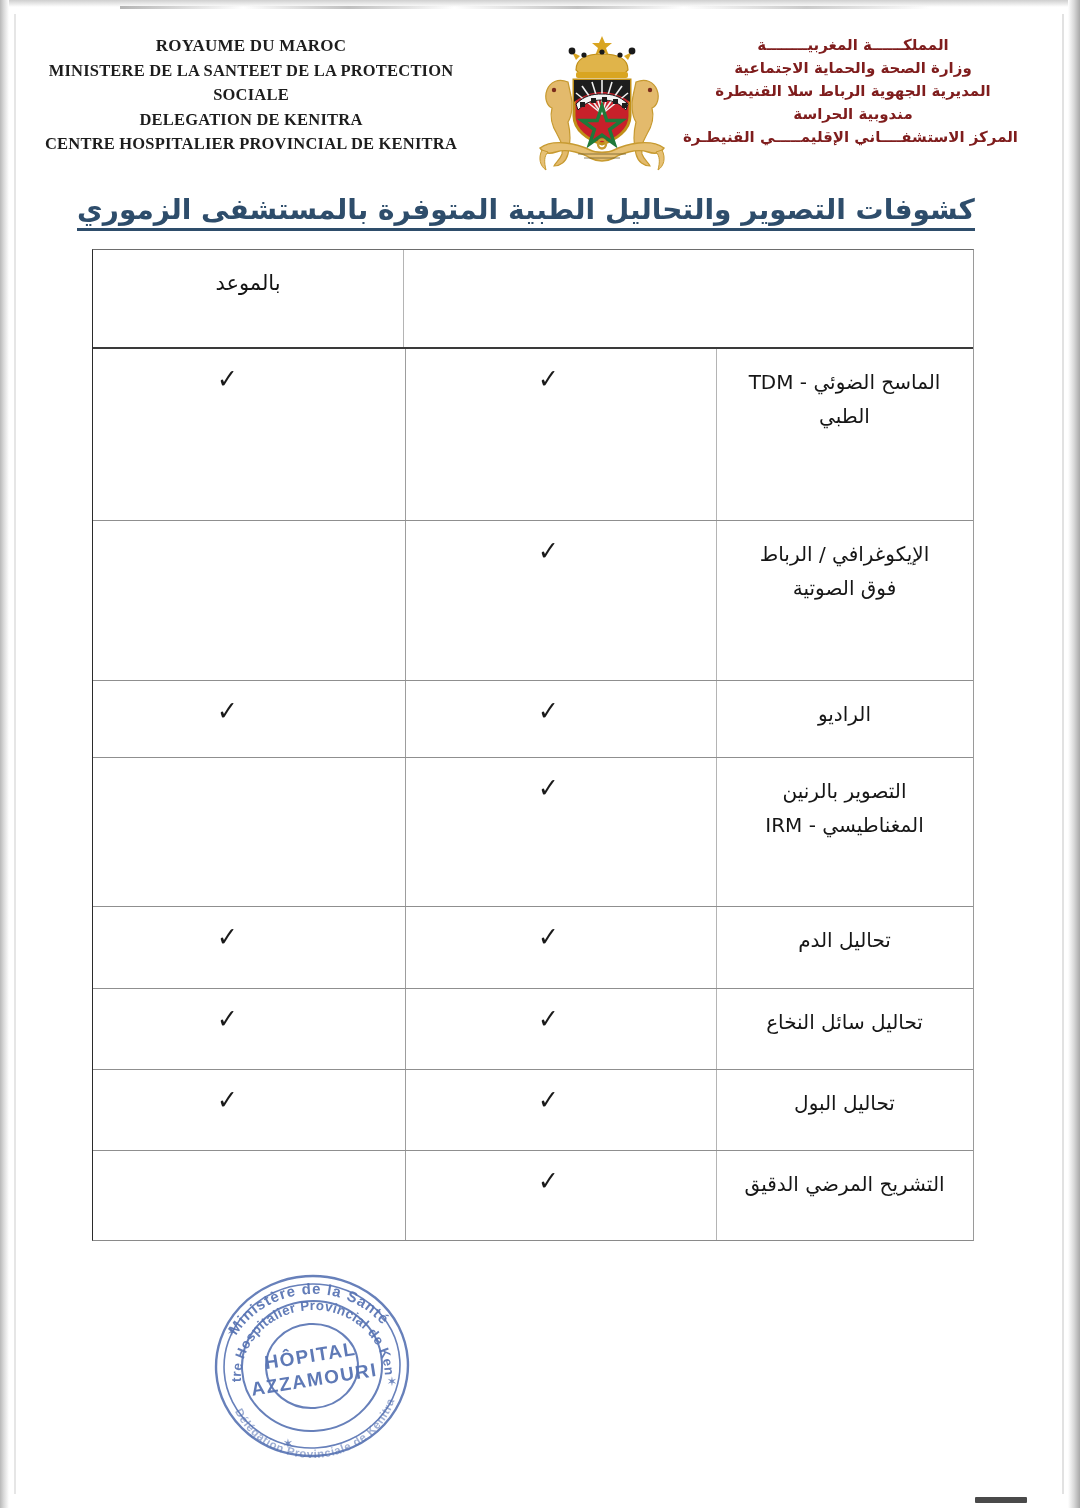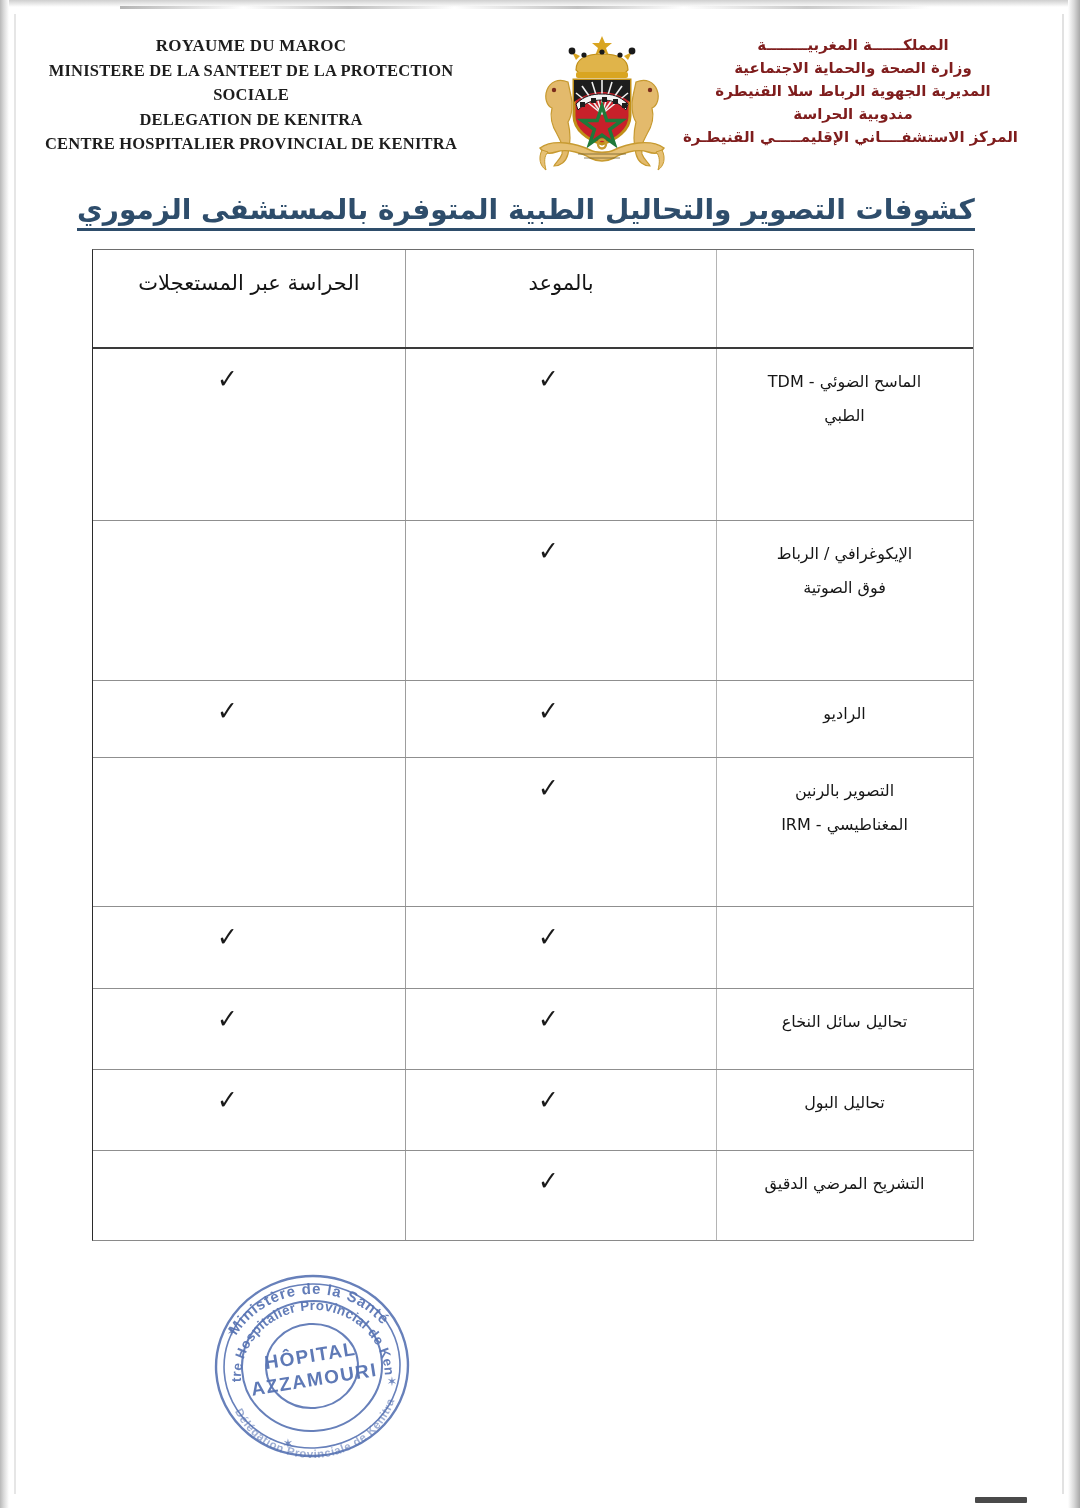--- a/index.html
+++ b/index.html
@@ -166,21 +166,21 @@
     font-family: "DejaVu Sans", sans-serif;
     font-size: 21px;
     font-weight: normal;
     color: #141414;
     padding-top: 21px;
     white-space: nowrap;
   }
   .label-text {
     direction: rtl;
     font-family: "DejaVu Sans", sans-serif;
-    font-size: 16px;
+    font-size: 20px;
     color: #161616;
     line-height: 34px;
     text-align: center;
     padding: 16px 10px 0 10px;
   }
   .tick {
     font-family: "DejaVu Sans", sans-serif;
     font-size: 27px;
     font-weight: bold;
     color: #1a1a1a;
@@ -301,23 +301,20 @@
       <div class="ln">المركز الاستشفــــاني الإقليمـــــي القنيطـرة</div>
     </div>
   </div>
 
   <div class="doc-title">
     <span>كشوفات التصوير والتحاليل الطبية المتوفرة بالمستشفى الزموري</span>
   </div>
 
   <div class="table" id="services-table">
     <div class="row header-row">
-      <div class="cell cell-mark-left">
-        <div class="hdr-text">الحراسة عبر المستعجلات</div>
-      </div>
       <div class="cell cell-mark-mid">
         <div class="hdr-text">بالموعد</div>
       </div>
       <div class="cell cell-label">
         <div class="hdr-text"></div>
       </div>
     </div>
     <div id="table-body">
         <div class="row data-row" style="height: 172px;">
           <div class="cell cell-mark-left">
@@ -373,20 +370,25 @@
               <div>المغناطيسي - IRM</div>
             </div>
           </div>
         </div>
         <div class="row data-row" style="height: 82px;">
           <div class="cell cell-mark-left">
             <div class="tick">✓</div>
           </div>
           <div class="cell cell-mark-mid">
             <div class="tick">✓</div>
+          </div>
+          <div class="cell cell-label">
+            <div class="label-text">
+              <div>تحاليل الدم</div>
+            </div>
           </div>
         </div>
         <div class="row data-row" style="height: 81px;">
           <div class="cell cell-mark-left">
             <div class="tick">✓</div>
           </div>
           <div class="cell cell-mark-mid">
             <div class="tick">✓</div>
           </div>
           <div class="cell cell-label">

